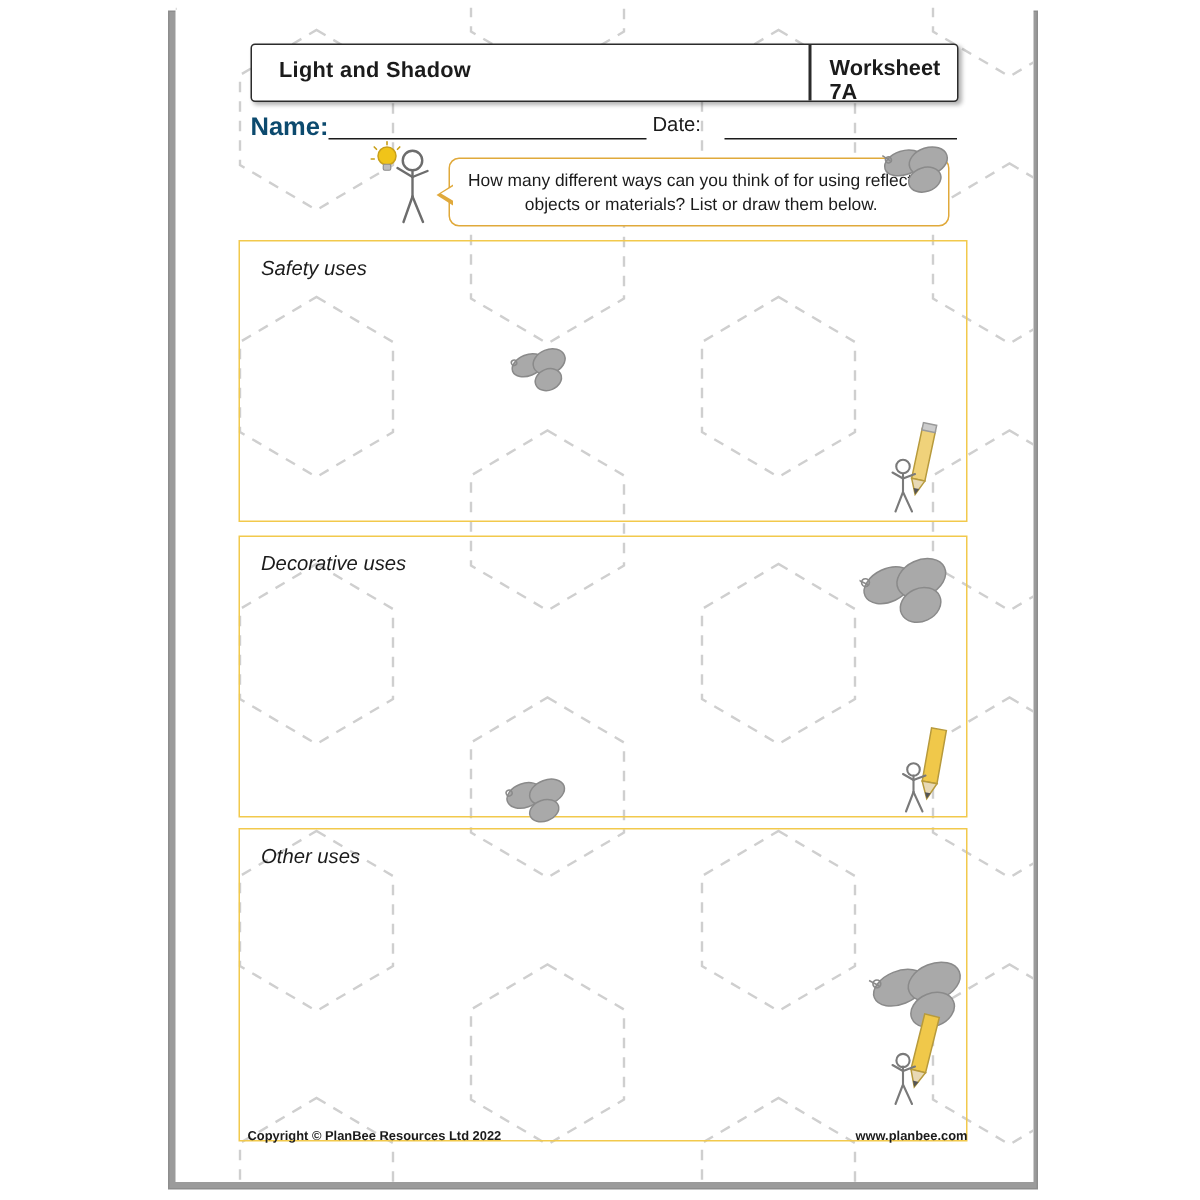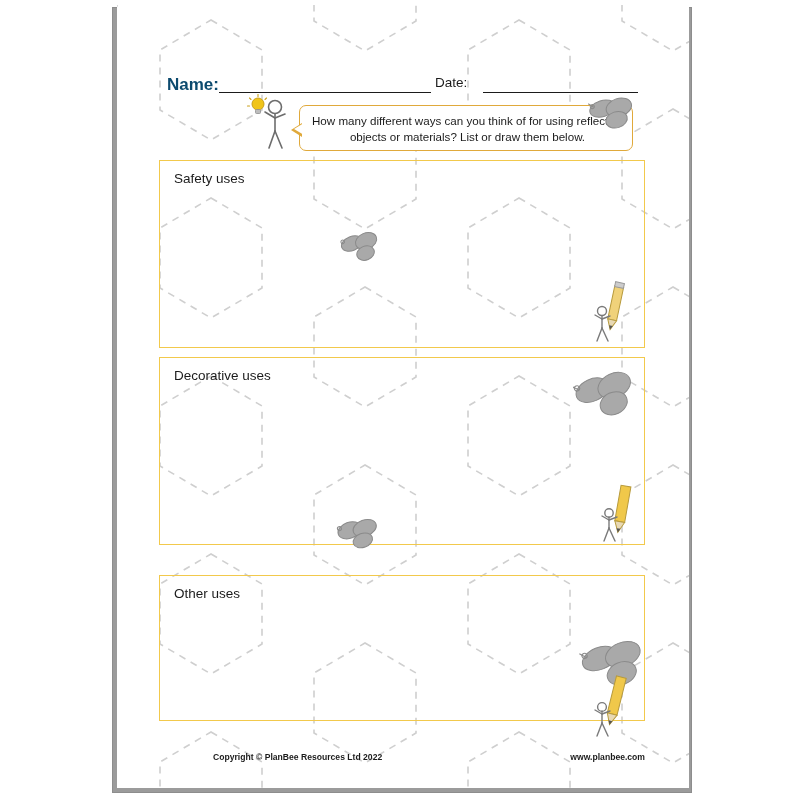--- a/index.html
+++ b/index.html
@@ -173,41 +173,41 @@
   }
 
   
   .answer-box {
     position: absolute;
     left: 42px;
     width: 486px;
     border: 1.4px solid #f2c94c;
     box-sizing: border-box;
     background: transparent;
+    font-style: italic;
   }
   .answer-box .label {
     position: absolute;
     left: 14px;
     top: 10px;
     font-size: 13.5px;
     color: #1b1b1b;
   }
   #box1 { top: 155px; height: 188px; }
   #box2 { top: 352px; height: 188px; }
-  #box3 { top: 570px; height: 146px; }
+  #box3 { top: 547px; height: 209px; }
 
   
   .copyright {
     position: absolute;
     left: 48px;
     top: 747px;
     font-size: 8.6px;
     font-weight: bold;
     color: #1b1b1b;
-    margin-left: 48px;
   }
   .weburl {
     position: absolute;
     right: 44px;
     top: 747px;
     font-size: 8.6px;
     font-weight: bold;
     color: #1b1b1b;
     margin-left: 48px;
   }
@@ -269,20 +269,25 @@
             <polygon points="556,638 607,668 607,728 556,758 505,728 505,668"></polygon>
 
             <polygon points="-60,816 -9,846 -9,906 -60,936 -111,906 -111,846"></polygon>
             <polygon points="248,816 299,846 299,906 248,936 197,906 197,846"></polygon>
             <polygon points="556,816 607,846 607,906 556,936 505,906 505,846"></polygon>
           </g>
         </g>
       </svg>
     </div>
 
+    <div class="title-box">
+      <div class="divider"></div>
+      <div class="title-text">Light and Shadow</div>
+      <div class="worksheet-no">Worksheet 7A</div>
+    </div>
 
     <div class="name-label">Name:</div>
     <div class="name-rule"></div>
     <div class="date-label">Date:</div>
     <div class="date-rule"></div>
 
     <div class="thinker">
       <svg width="48" height="58" viewBox="0 0 48 58" xmlns="http://www.w3.org/2000/svg">
 
         <circle cx="13" cy="11" r="6" fill="#f0c419" stroke="#c9a01a" stroke-width="1"></circle>

